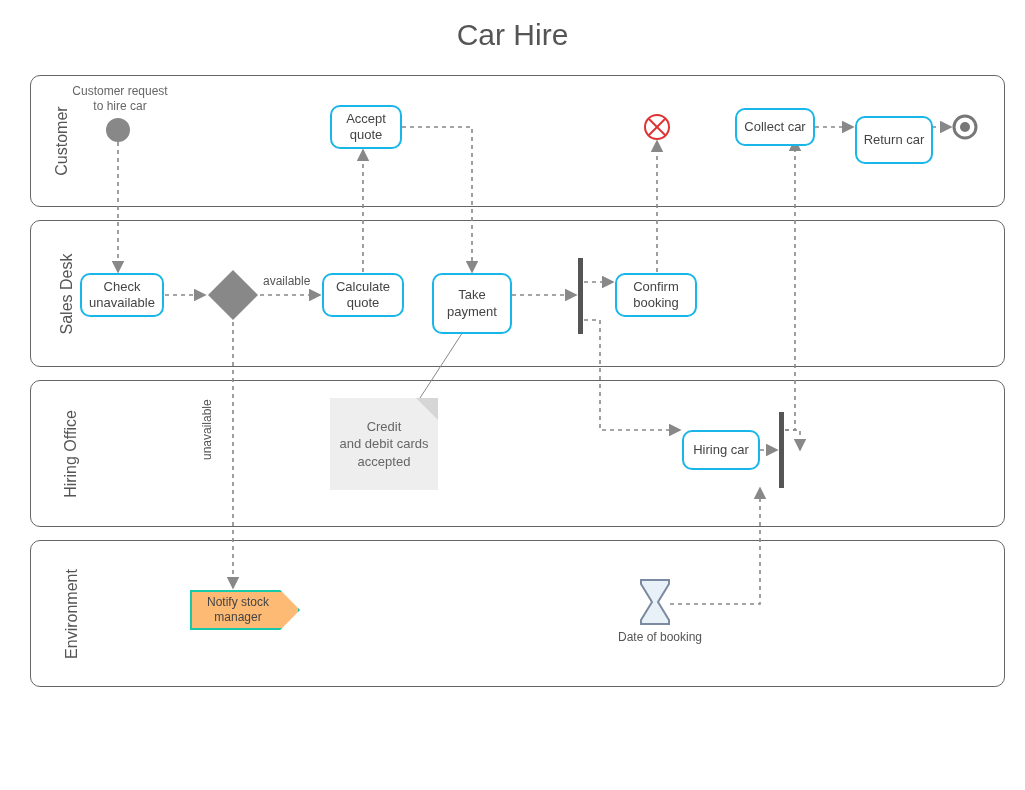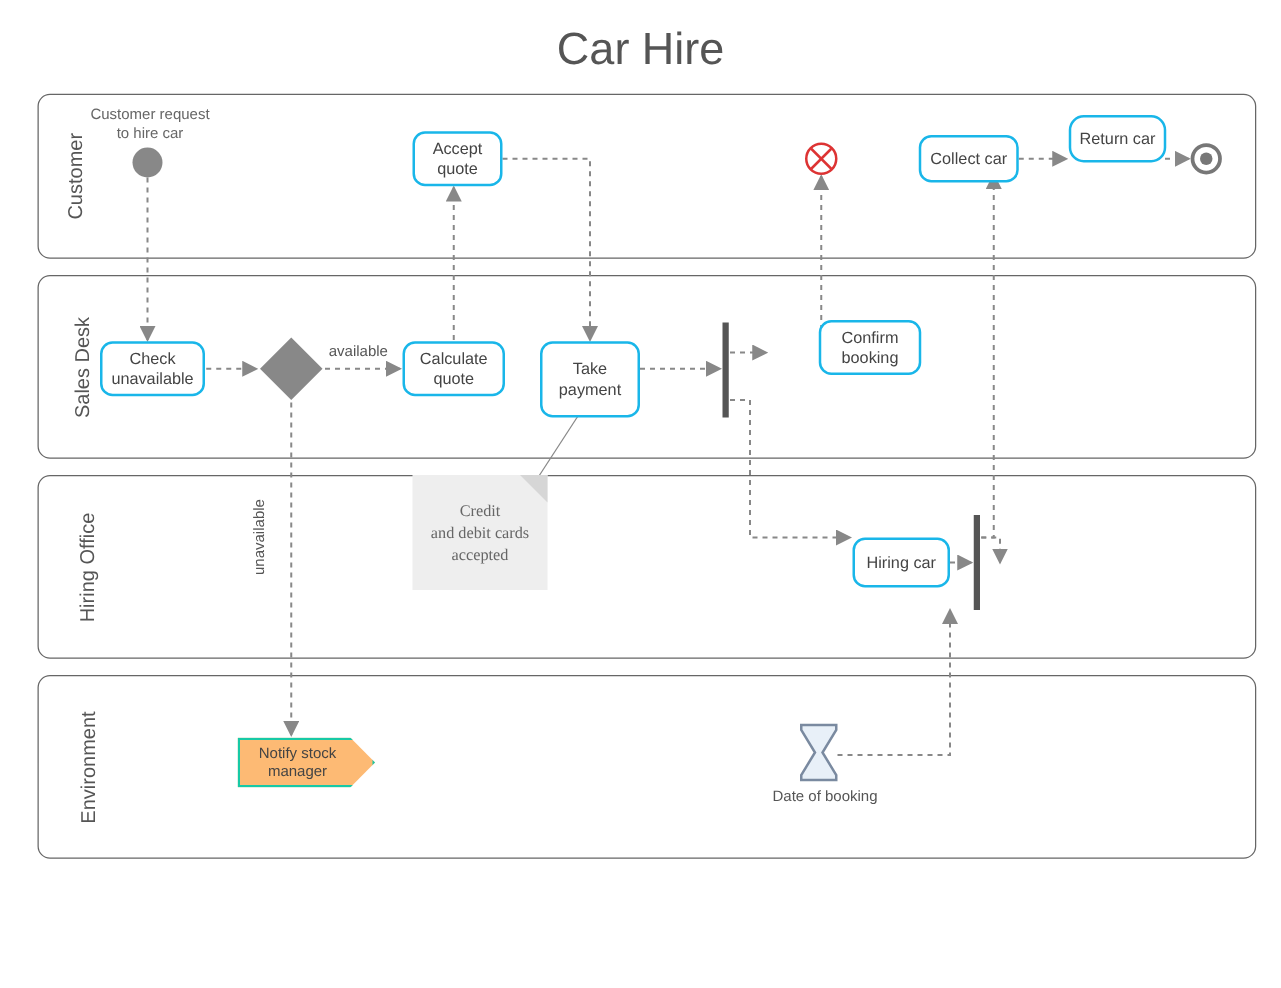--- a/index.html
+++ b/index.html
@@ -1,17 +1,17 @@
 <!DOCTYPE html>
 <html><head>
 <meta charset="utf-8">
 <style>
   html,body{margin:0;padding:0;background:#fff;font-family:"Helvetica Neue",Helvetica,Arial,sans-serif;color:#4a4a4a;}
   .canvas{position:relative;width:1025px;height:790px;}
-  .title{position:absolute;left:0;right:0;top:18px;text-align:center;font-size:36px;font-weight:300;color:#555;}
+  .title{position:absolute;left:0;right:0;top:18px;text-align:center;font-size:30px;font-weight:300;color:#555;}
   .lane{position:absolute;left:30px;right:20px;border:1px solid #666;border-radius:10px;background:#fff;}
   .lane-label{position:absolute;left:-4px;top:50%;transform:translateY(-50%) rotate(-90deg);transform-origin:center;font-size:16px;color:#555;white-space:nowrap;}
   .task{position:absolute;border:2px solid #19b6e9;border-radius:10px;background:#fff;display:flex;align-items:center;justify-content:center;text-align:center;font-size:13px;line-height:1.25;padding:0 6px;box-sizing:border-box;color:#444;}
   .edge-label{position:absolute;font-size:12px;color:#555;text-align:center;}
   .start-label{position:absolute;font-size:12px;color:#666;text-align:center;line-height:1.25;}
   .note{position:absolute;background:#eee;color:#666;font-size:13px;text-align:center;display:flex;align-items:center;justify-content:center;line-height:1.35;}
   .note-fold{position:absolute;right:0;top:0;width:0;height:0;border-left:22px solid transparent;border-top:22px solid #d6d6d6;}
   .notify{position:absolute;border:2px solid #17c9a6;background:#fdba74;font-size:12px;color:#444;display:flex;align-items:center;justify-content:center;text-align:center;line-height:1.25;clip-path:polygon(0 0,82% 0,100% 50%,82% 100%,0 100%);padding-right:14px;box-sizing:border-box;}
 </style>
 </head>
@@ -78,34 +78,34 @@
       <path d="M932,127 H951"></path>
     </g>
 
     <line x1="472" y1="318" x2="420" y2="398" stroke="#888" stroke-width="1"></line>
   </svg>
 
   <div class="start-label" style="left:70px;top:84px;width:100px;">Customer request<br>to hire car</div>
 
   <div class="task" style="left:330px;top:105px;width:72px;height:44px;">Accept quote</div>
   <div class="task" style="left:735px;top:108px;width:80px;height:38px;">Collect car</div>
-  <div class="task" style="left:855px;top:92px;width:78px;height:38px;border-radius:12px;">Return car</div>
+  <div class="task" style="left:855px;top:116px;width:78px;height:48px;">Return car</div>
 
   <div class="task" style="left:80px;top:273px;width:84px;height:44px;">Check unavailable</div>
   <div class="task" style="left:322px;top:273px;width:82px;height:44px;">Calculate quote</div>
   <div class="task" style="left:432px;top:273px;width:80px;height:61px;">Take payment</div>
-  <div class="task" style="left:615px;top:256px;width:82px;height:44px;margin-left:40px;">Confirm booking</div>
+  <div class="task" style="left:615px;top:273px;width:82px;height:44px;">Confirm booking</div>
 
   <div class="task" style="left:682px;top:430px;width:78px;height:40px;">Hiring car</div>
 
   <div class="notify" style="left:190px;top:590px;width:110px;height:40px;">Notify stock manager</div>
 
   <div class="edge-label" style="left:263px;top:274px;">available</div>
   <div class="edge-label" style="left:200px;top:460px;transform:rotate(-90deg);transform-origin:left top;">unavailable</div>
 
-  <div class="note" style="left:330px;top:380px;width:108px;height:92px;font-family:Liberation Serif, serif;">
+  <div class="note" style="left:330px;top:398px;width:108px;height:92px;">
     <div class="note-fold"></div>
     <span>Credit<br>and debit cards<br>accepted</span>
   </div>
 
   <div class="edge-label" style="left:615px;top:630px;width:90px;">Date of booking</div>
 
 </div>
 
 </body></html>

